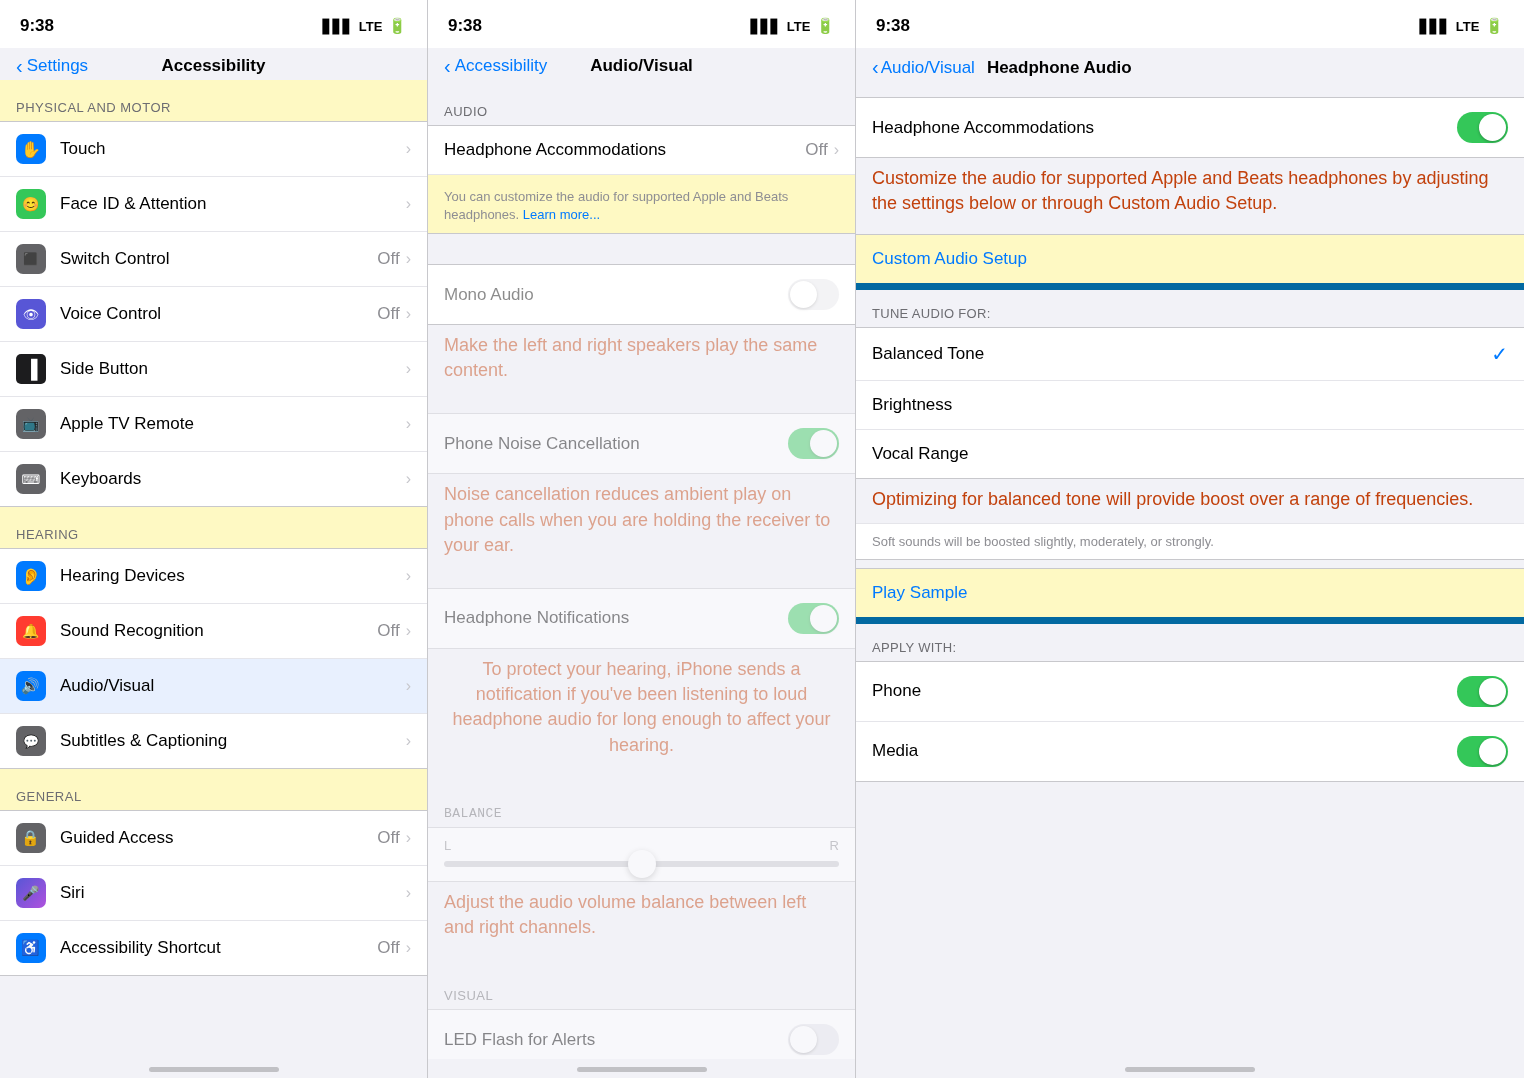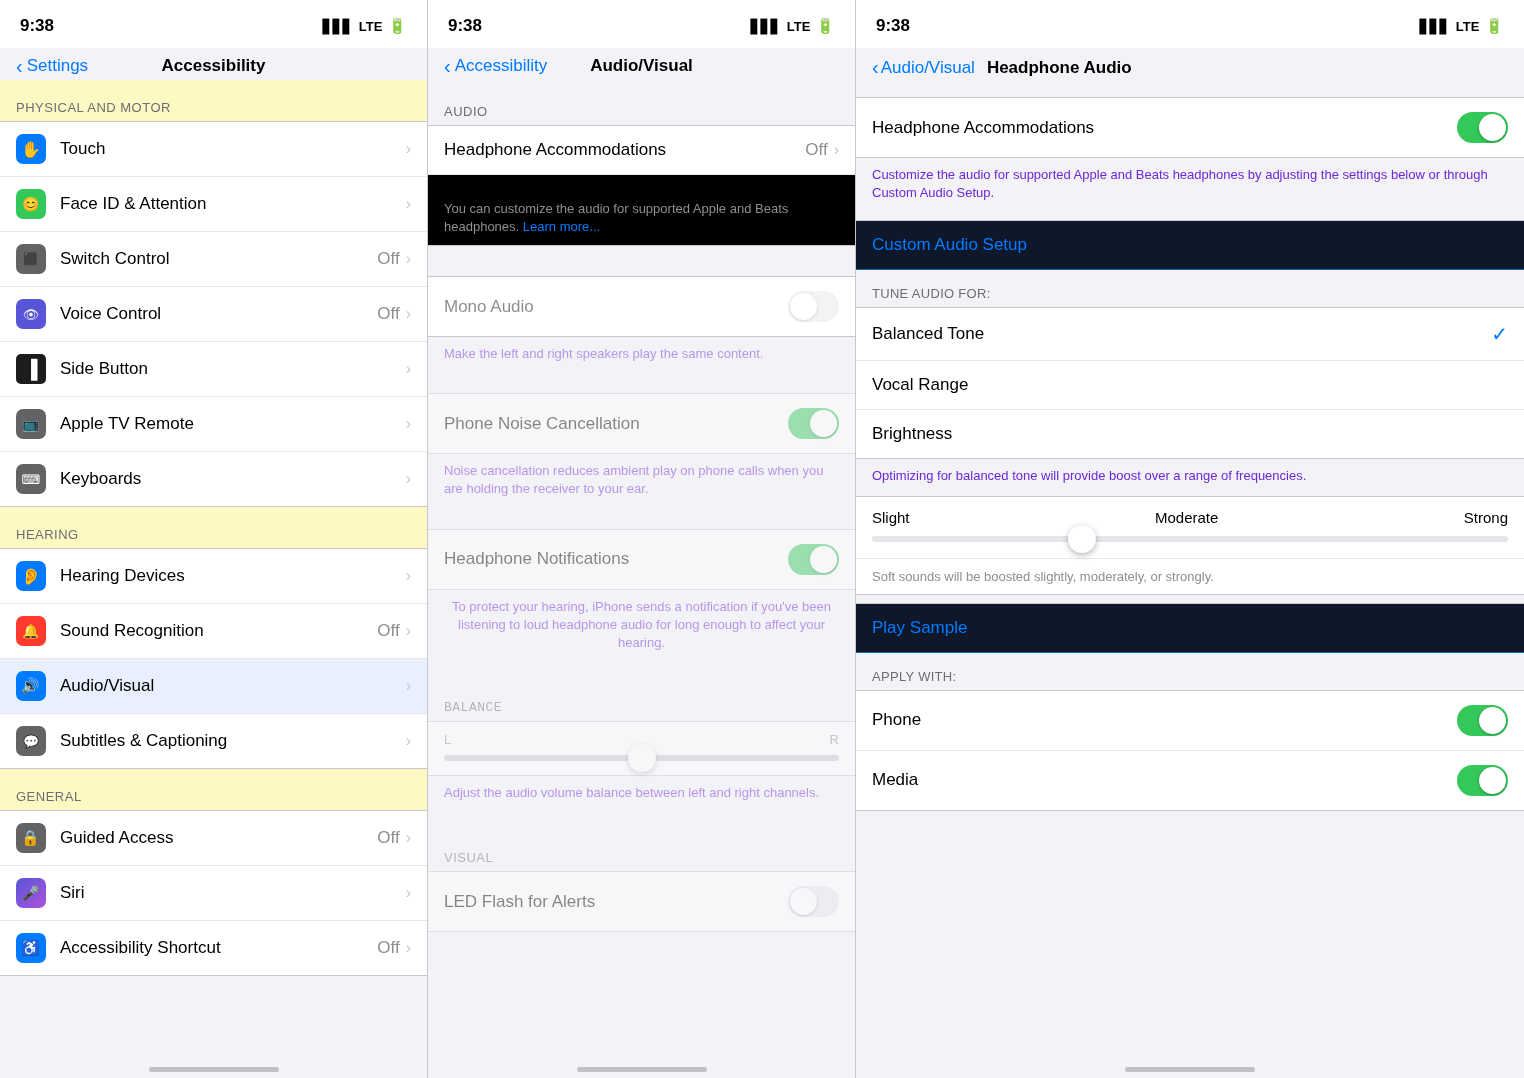--- a/index.html
+++ b/index.html
@@ -241,32 +241,32 @@
       top: 2px;
       box-shadow: 0 1px 3px rgba(0,0,0,0.3);
       transition: left 0.2s;
     }
     .toggle.on .toggle-knob { left: 22px; }
     .toggle.off .toggle-knob { left: 2px; }
 
     
     .desc-text {
       padding: 8px 16px 10px;
-      font-size: 13px;
-      color: #6d28d9;
+      font-size: 18px;
+      color: #c2410c;
       line-height: 1.4;
       background: #f2f2f7;
     }
 
     
     .link-row {
       padding: 14px 16px;
-      background: #0f172a;
+      background: #fef9c3;
       border-top: 1px solid #c8c8cc;
-      border-bottom: 1px solid #0369a1;
+      border-bottom: 7px solid #0369a1;
     }
     .link-text {
       color: #007aff;
       font-size: 17px;
       cursor: pointer;
     }
 
     
     .section-label-sm {
       padding: 16px 16px 6px;
@@ -561,21 +561,21 @@
   <div class="panel-scroll">
 
     <div class="audio-section-header">AUDIO</div>
 
     <div class="headphone-row">
       <div class="headphone-main" style="background:#fff; border-bottom: 1px solid #e5e5ea;">
         <span class="headphone-label">Headphone Accommodations</span>
         <span class="headphone-value">Off</span>
         <span style="color:#c7c7cc; font-size:16px;">›</span>
       </div>
-      <div style="padding: 24px 16px 10px; background: #000000;">
+      <div style="padding: 12px 16px 10px; background: #fef9c3;">
         <span style="font-size:13px; color:#8e8e93;">
           You can customize the audio for supported Apple and Beats headphones.
           <span class="learn-link"> Learn more...</span>
         </span>
       </div>
     </div>
 
     <div style="height: 30px; background:#f2f2f7;"></div>
     <div class="card-group">
       <div class="card-row" style="opacity:0.45;">
@@ -688,44 +688,31 @@
       <span class="link-text">Custom Audio Setup</span>
     </div>
 
     <div class="section-label-sm">TUNE AUDIO FOR:</div>
     <div class="card-group">
       <div class="radio-row">
         <span class="radio-label">Balanced Tone</span>
         <span class="checkmark">✓</span>
       </div>
       <div class="radio-row">
+        <span class="radio-label">Brightness</span>
+      </div>
+      <div class="radio-row">
         <span class="radio-label">Vocal Range</span>
-      </div>
-      <div class="radio-row">
-        <span class="radio-label">Brightness</span>
       </div>
     </div>
 
     <div class="desc-text">
       <span>Optimizing for balanced tone will provide boost over a range of frequencies.</span>
     </div>
 
-    <div style="background:#fff; border-top: 1px solid #c8c8cc;">
-      <div style="display:flex; justify-content:space-between; padding: 12px 16px 6px; background:#fff;">
-        <span style="font-size:15px; color:#000;">Slight</span>
-        <span style="font-size:15px; color:#000;">Moderate</span>
-        <span style="font-size:15px; color:#000;">Strong</span>
-      </div>
-      <div style="padding: 4px 16px 16px; background:#fff;">
-        <div class="slider-track">
-          <div class="slider-fill"></div>
-          <div class="slider-thumb"></div>
-        </div>
-      </div>
-    </div>
     <div class="slider-desc">
       <span>Soft sounds will be boosted slightly, moderately, or strongly.</span>
     </div>
 
     <div style="height: 8px; background:#f2f2f7;"></div>
     <div class="link-row">
       <span class="link-text">Play Sample</span>
     </div>
 
     <div class="section-label-sm">APPLY WITH:</div>

